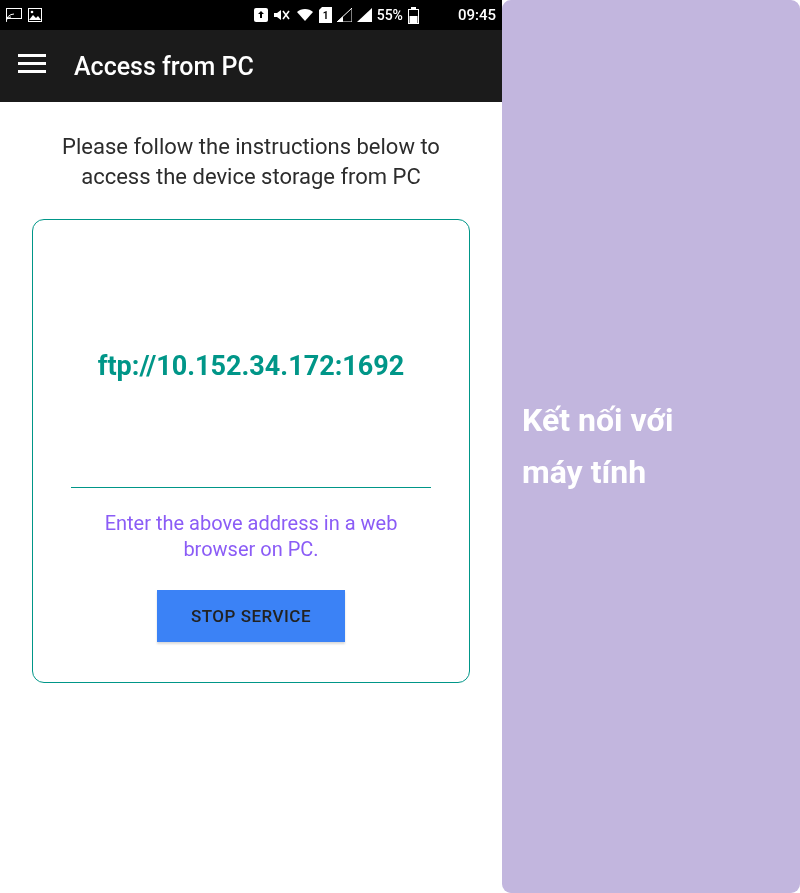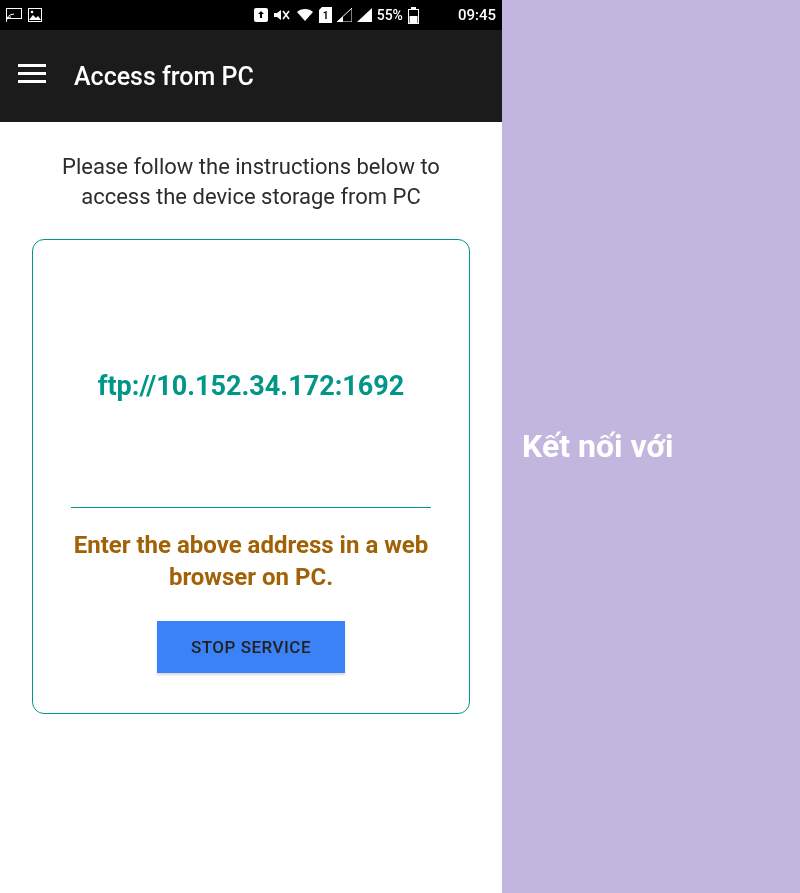--- a/index.html
+++ b/index.html
@@ -16,20 +16,21 @@
     background: #fff;
     display: flex;
     flex-direction: column;
   }
   .side-column {
     flex: 1;
     background: #c2b6de;
     display: flex;
     align-items: center;
     padding: 0 20px;
+    border-radius: 9px;
   }
   .side-text {
     color: #fff;
     font-size: 32px;
     font-weight: 700;
     line-height: 1.6;
   }
   
   .status-bar {
     height: 30px;
@@ -45,21 +46,21 @@
     display: flex;
     align-items: center;
     gap: 6px;
   }
   .status-right { gap: 5px; }
   .status-ic { display: inline-flex; align-items: center; justify-content: center; }
   .pct { font-size: 14px; font-weight: 500; }
   .clk { font-size: 15px; font-weight: 500; margin-left: 34px; }
   
   .app-bar {
-    height: 92px;
+    height: 72px;
     background: #1b1b1b;
     color: #fff;
     display: flex;
     align-items: center;
     padding: 0 18px;
     gap: 28px;
   }
   .app-title {
     font-size: 25px;
     font-weight: 500;
@@ -96,23 +97,23 @@
     text-align: center;
     margin: 90px 13px 105px;
   }
   .divider {
     width: 90%;
     height: 1px;
     background: #009688;
     margin: 0 auto 22px;
   }
   .enter {
-    font-size: 24px;
-    font-weight: 700;
-    color: #a16207;
+    font-size: 20px;
+    font-weight: 400;
+    color: #8b5cf6;
     text-align: center;
     line-height: 1.3;
     padding: 0 20px 28px;
   }
   .stop-btn {
     background: #3b82f6;
     border: none;
     font-size: 17px;
     font-weight: 500;
     letter-spacing: 0.5px;
@@ -213,14 +214,15 @@
       <div class="enter">Enter the above address in a web browser on PC.</div>
       <button class="stop-btn">STOP SERVICE</button>
     </div>
   </div>
 
 </div>
 
 <div class="side-column">
   <div class="side-text">
     <span>Kết nối với</span><br>
+    <span>máy tính</span>
   </div>
 </div>
 
 </body></html>

